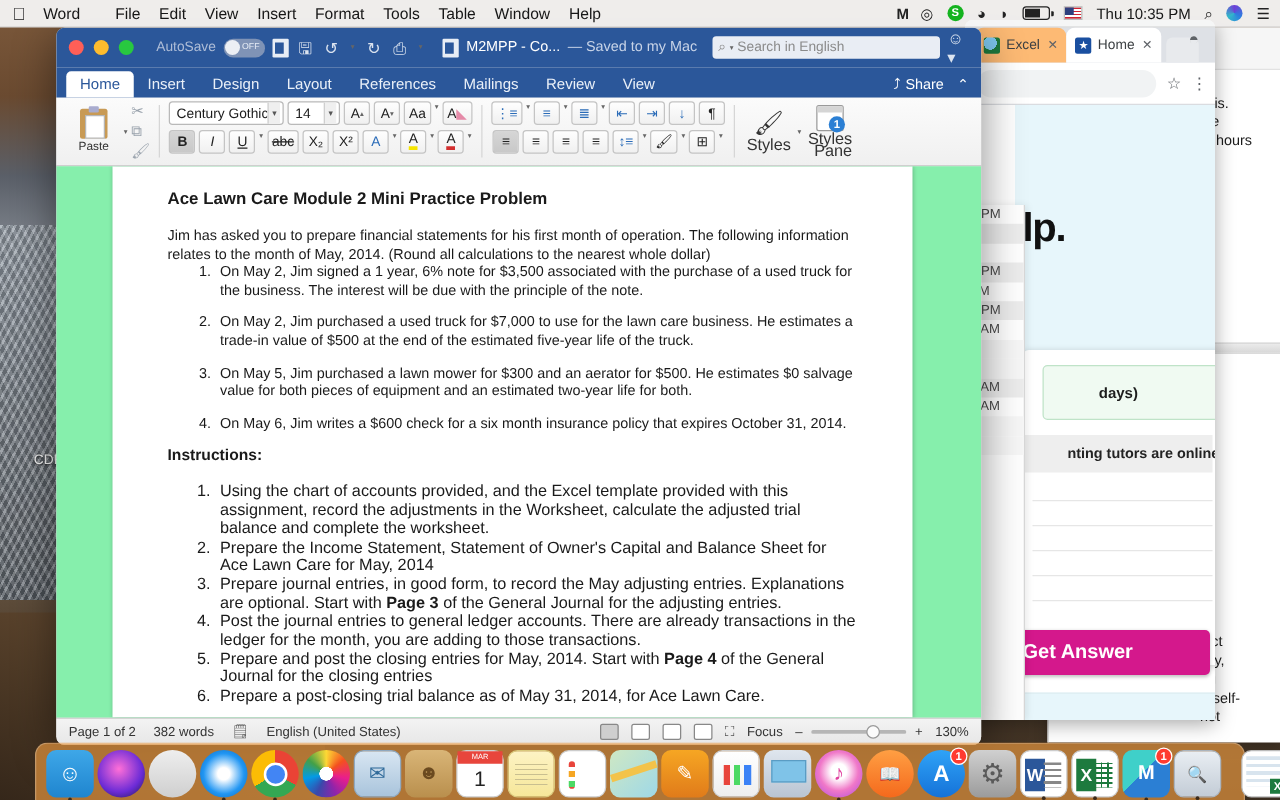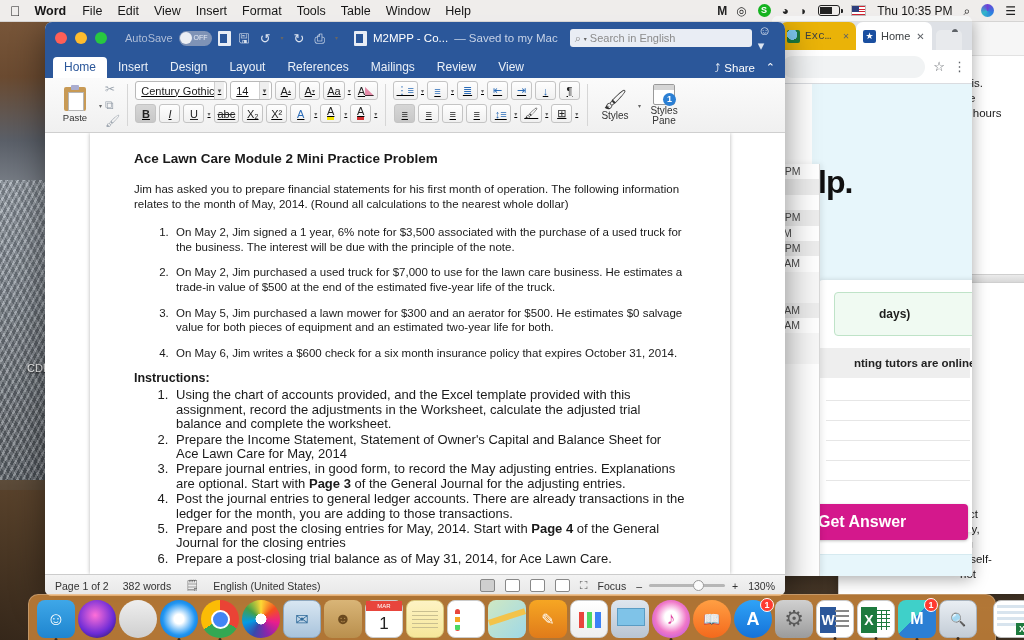--- a/index.html
+++ b/index.html
@@ -70,21 +70,21 @@
   #chrome .ch-tabstrip {
     height: 34px; background: #dee1e6; display: flex; align-items: flex-end;
     padding-left: 8px; position: relative;
   }
   #chrome .ch-tab {
     height: 28px; display: flex; align-items: center; gap: 5px;
     padding: 0 7px; font-size: 11px; color: #3c4043;
     border-radius: 7px 7px 0 0; max-width: 76px;
   }
   #chrome .ch-tab.active { background: #fff; }
-  #chrome .ch-tab.inactive { background: #eab308; font-family: Liberation Mono, monospace; }
+  #chrome .ch-tab.inactive { background: #fdba74; }
   .ch-favicon { width: 13px; height: 13px; border-radius: 2px; flex: none; }
   .fav-excel { background: radial-gradient(circle at 40% 35%, #7ec8f0 0 45%, #1d7a3e 46% 100%); }
   .fav-home  { background: #1a4fa0; position: relative; }
   .fav-home::after {
     content: "★"; position: absolute; inset: 0; color: #fff;
     font-size: 9px; line-height: 13px; text-align: center;
   }
   .ch-tab-label { white-space: nowrap; overflow: hidden; text-overflow: ellipsis; }
   .ch-tab-x { font-size: 10px; color: #5f6368; margin-left: 1px; }
   .ch-newtab {
@@ -159,21 +159,21 @@
 
   
   #menubar {
     position: absolute; left: 0; top: 0; width: 1024px; height: 22px;
     background: rgba(246,246,246,.94); display: flex; align-items: center;
     padding: 0 8px 0 10px; font-size: 12.5px; color: #161616; z-index: 40;
     border-bottom: 1px solid rgba(0,0,0,.10);
   }
   #menubar .mb-apple { font-size: 14px; margin-right: 14px; }
   #menubar .mb-item { margin-right: 15px; white-space: nowrap; }
-  #menubar .mb-item.bold { font-weight: bold; margin-right: 16px; }
+  #menubar .mb-item.bold { font-weight: normal; margin-right: 28px; }
   #menubar .mb-right { margin-left: auto; display: flex; align-items: center; gap: 11px; }
   .mb-icon { font-size: 12px; color: #222; line-height: 1; }
   .mb-ic-mail { font-weight: bold; letter-spacing: -2px; }
   .mb-ic-green {
     width: 13px; height: 13px; border-radius: 50%; background: #14b31f;
     color: #fff; font-size: 9px; font-weight: bold; text-align: center; line-height: 13px;
   }
   .mb-battery {
     width: 22px; height: 11px; border: 1.4px solid #222; border-radius: 3px;
     position: relative;
@@ -274,21 +274,21 @@
     background: #fff; border: 1px solid #b6b6b6;
   }
   .paste-ico::after {
     content: ""; position: absolute; left: 7px; top: -2px; width: 8px; height: 5px;
     background: #a9accf; border-radius: 1px;
   }
   .paste-lbl { font-size: 9.5px; color: #333; margin-top: 1px; }
   .mini-col { display: flex; flex-direction: column; justify-content: center; gap: 4px; }
   .mini-ico { font-size: 12px; color: #9aa3ad; line-height: 12px; }
   .font-stack { display: flex; flex-direction: column; gap: 4px; }
-  .frow { display: flex; align-items: center; gap: 3px; text-decoration: underline; }
+  .frow { display: flex; gap: 3px; }
   .combo {
     height: 19px; background: #fff; border: 1px solid #b9b9b9; border-radius: 3px;
     display: flex; align-items: center; padding: 0 2px 0 5px; font-size: 11px; color: #1b1b1b;
   }
   .combo .cv { flex: 1; white-space: nowrap; overflow: hidden; }
   .combo .carr { font-size: 7px; color: #555; background: #efefef; border-left: 1px solid #cfcfcf;
                  padding: 0 3px; height: 100%; display: flex; align-items: center; }
   .fname { width: 92px; } .fsize { width: 42px; }
   .rbtn {
     min-width: 21px; height: 19px; border: 1px solid #c4c4c4; border-radius: 3px;
@@ -298,46 +298,46 @@
   }
   .rbtn.pressed { background: linear-gradient(180deg,#d6d6d6,#c8c8c8); }
   .rbtn.blue { color: #2b6cb8; }
   .rbtn.b { font-weight: bold; } .rbtn.i { font-style: italic; }
   .rbtn.u { text-decoration: underline; }
   .rbtn .red-under { border-bottom: 3px solid #d32f2f; line-height: .9; }
   .rbtn .yel-under { border-bottom: 3px solid #f6e500; line-height: .9; }
   .tiny-arr { font-size: 6px; color: #666; }
   .styles-btn { display: flex; flex-direction: column; align-items: center; width: 40px; gap: 1px; }
   .styles-ico { font-size: 19px; color: #333; line-height: 20px; }
-  .styles-lbl { font-size: 10px; color: #333; text-align: center; line-height: 10px; }
+  .styles-lbl { font-size: 13px; color: #333; text-align: right; line-height: 10px; }
   .spane-ico {
     width: 22px; height: 21px; border: 1px solid #9a9a9a; background: #fff;
     border-radius: 2px; position: relative;
   }
   .spane-ico::before {
     content: ""; position: absolute; left: 0; right: 0; top: 0; height: 5px; background: #d5d5d5;
   }
   .spane-ico::after {
     content: "1"; position: absolute; right: -2px; bottom: -2px; width: 13px; height: 13px;
     border-radius: 50%; background: #2b7fd4; color: #fff; font-size: 9px;
     text-align: center; line-height: 13px; font-weight: bold;
   }
 
   
-  .w-canvas { flex: 1; background: #ffffff; position: relative; overflow: hidden; }
+  .w-canvas { flex: 1; background: #86efac; position: relative; overflow: hidden; }
   .w-page {
     position: absolute; left: 45px; top: 0; width: 640px; bottom: 0;
     background: #fff; box-shadow: 0 0 4px rgba(0,0,0,.3);
   }
   .doc-inner { padding: 18px 44px 0 44px; color: #1a1a1a; }
   .doc-title { font-size: 13.5px; font-weight: bold; margin-bottom: 16px; }
-  .doc-para { font-size: 11.5px; line-height: 14.6px; margin-bottom: 14px; }
+  .doc-para { font-size: 11.5px; line-height: 14.6px; margin-bottom: 0; }
   ol.doc-list { list-style: decimal; padding-left: 38px; margin: 0; }
   ol.doc-list > li { font-size: 11.5px; line-height: 14.6px; margin-bottom: 11px; padding-left: 4px; }
-  .doc-sub { font-size: 12.5px; font-weight: bold; margin: 2px 0 3px; }
+  .doc-sub { font-size: 12.5px; font-weight: bold; margin: 2px 0 15px; }
   ol.doc-list2 { list-style: decimal; padding-left: 38px; margin: 0; }
   ol.doc-list2 > li { font-size: 13px; line-height: 14.4px; margin-bottom: 1px; padding-left: 4px; }
   .doc-list2 b { font-weight: bold; }
 
   
   .w-status {
     height: 22px; background: linear-gradient(180deg,#f3f3f3,#e7e7e7);
     border-top: 1px solid #cccccc; display: flex; align-items: center;
     padding: 0 10px; gap: 14px; font-size: 10.5px; color: #333; flex: none;
   }

